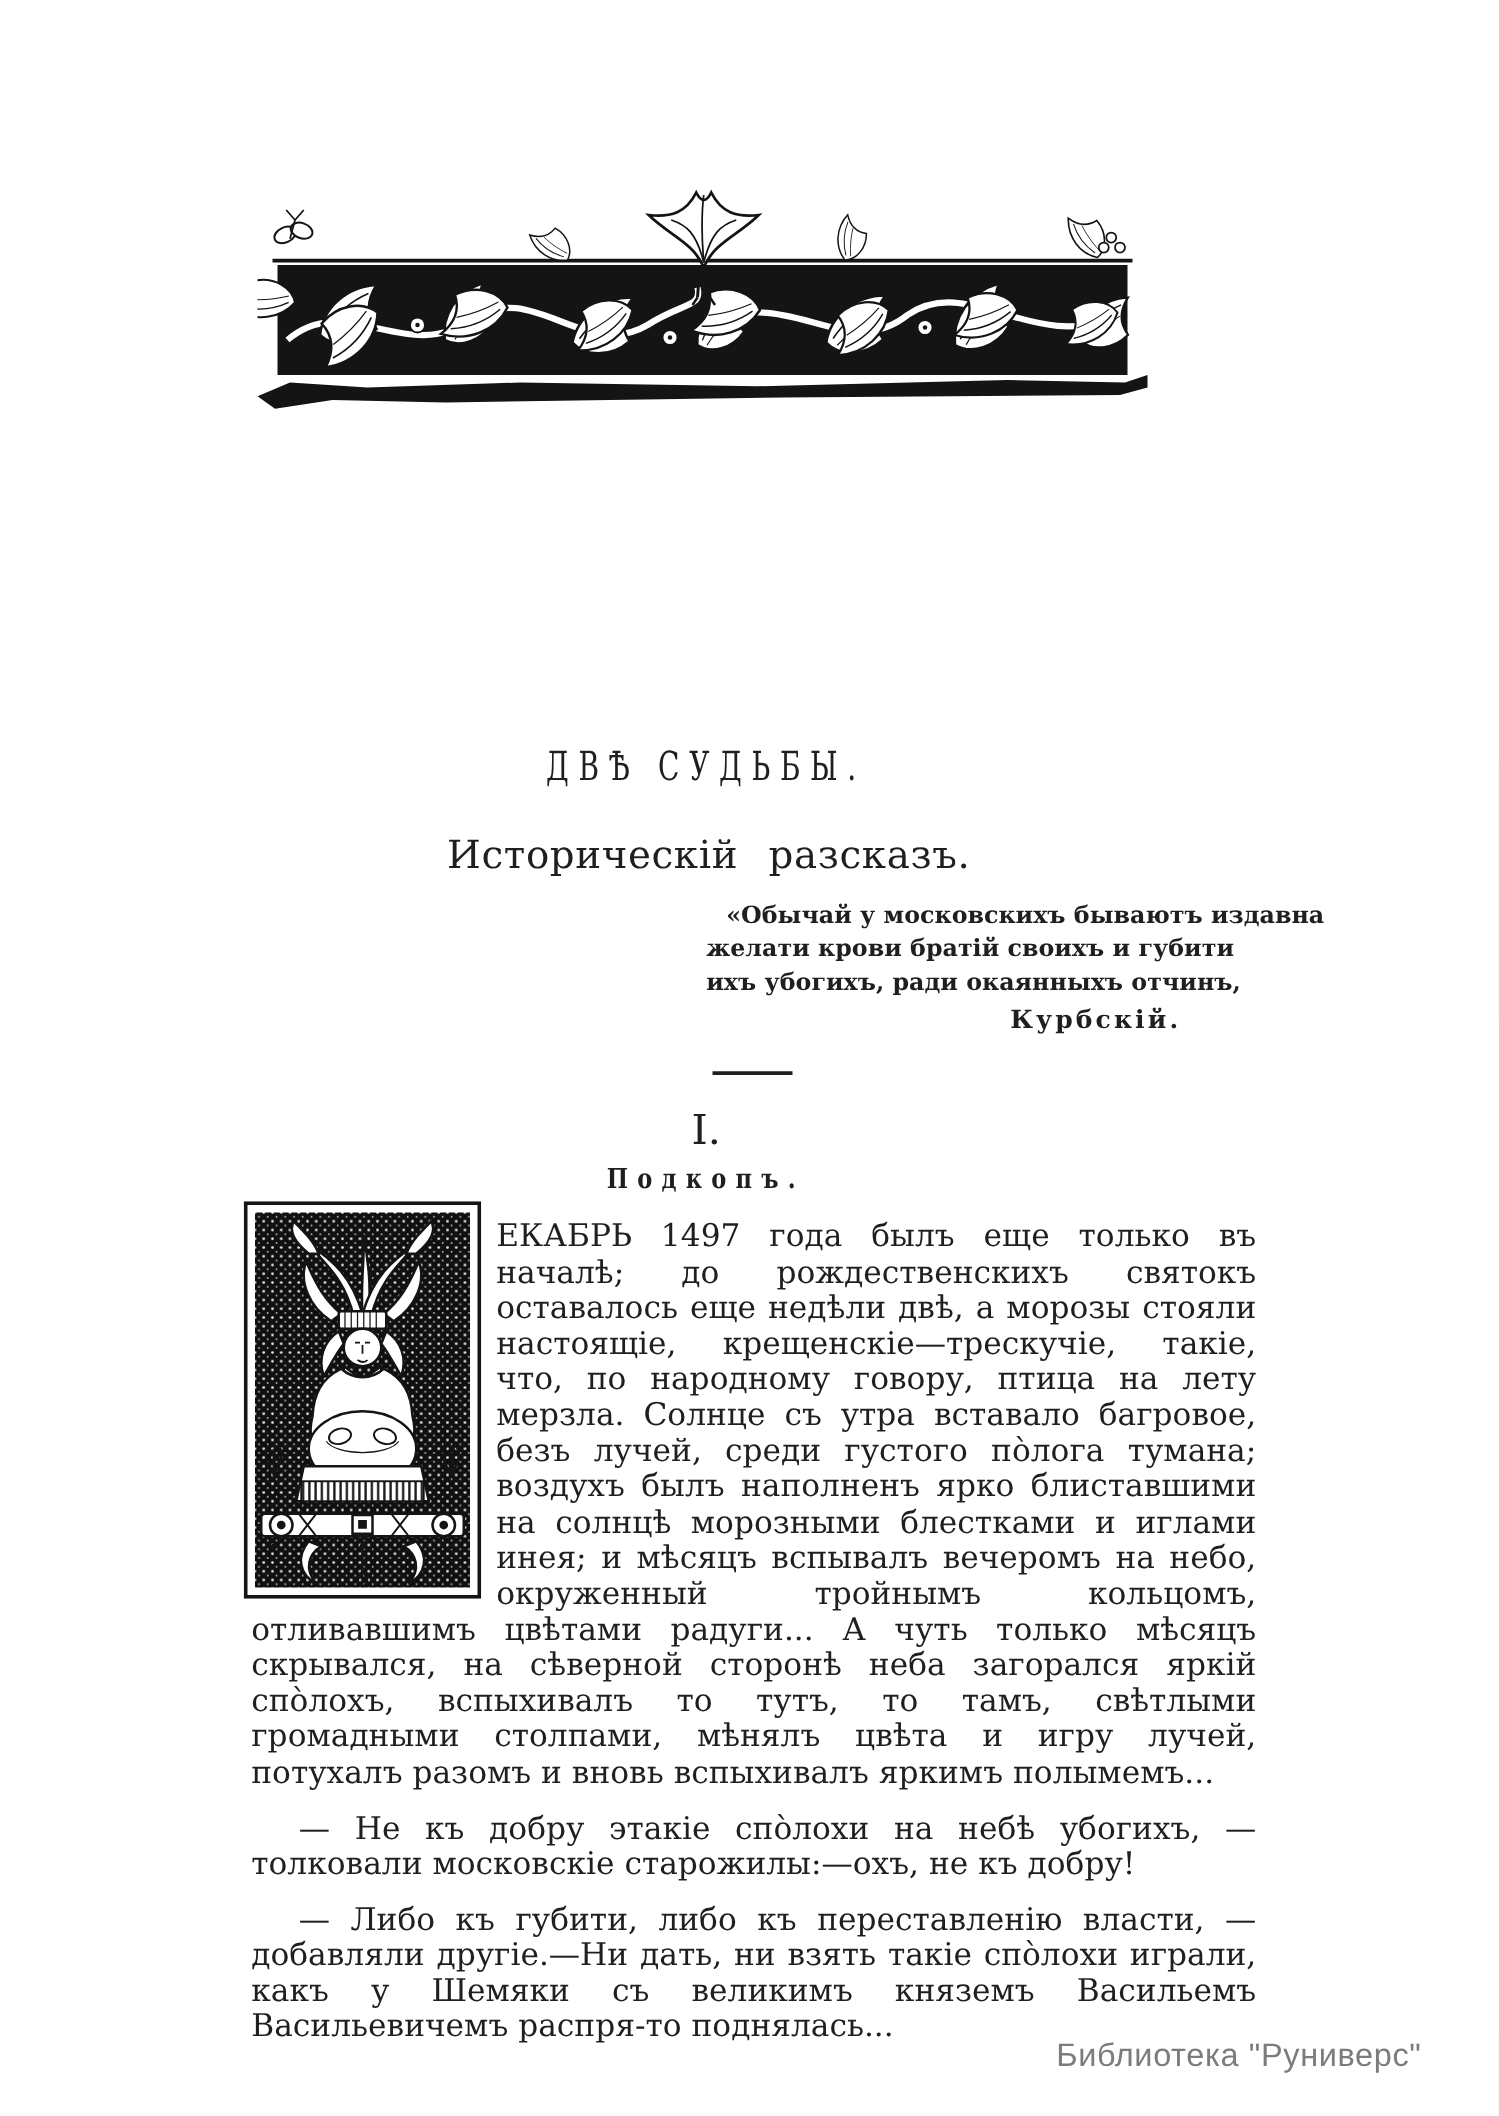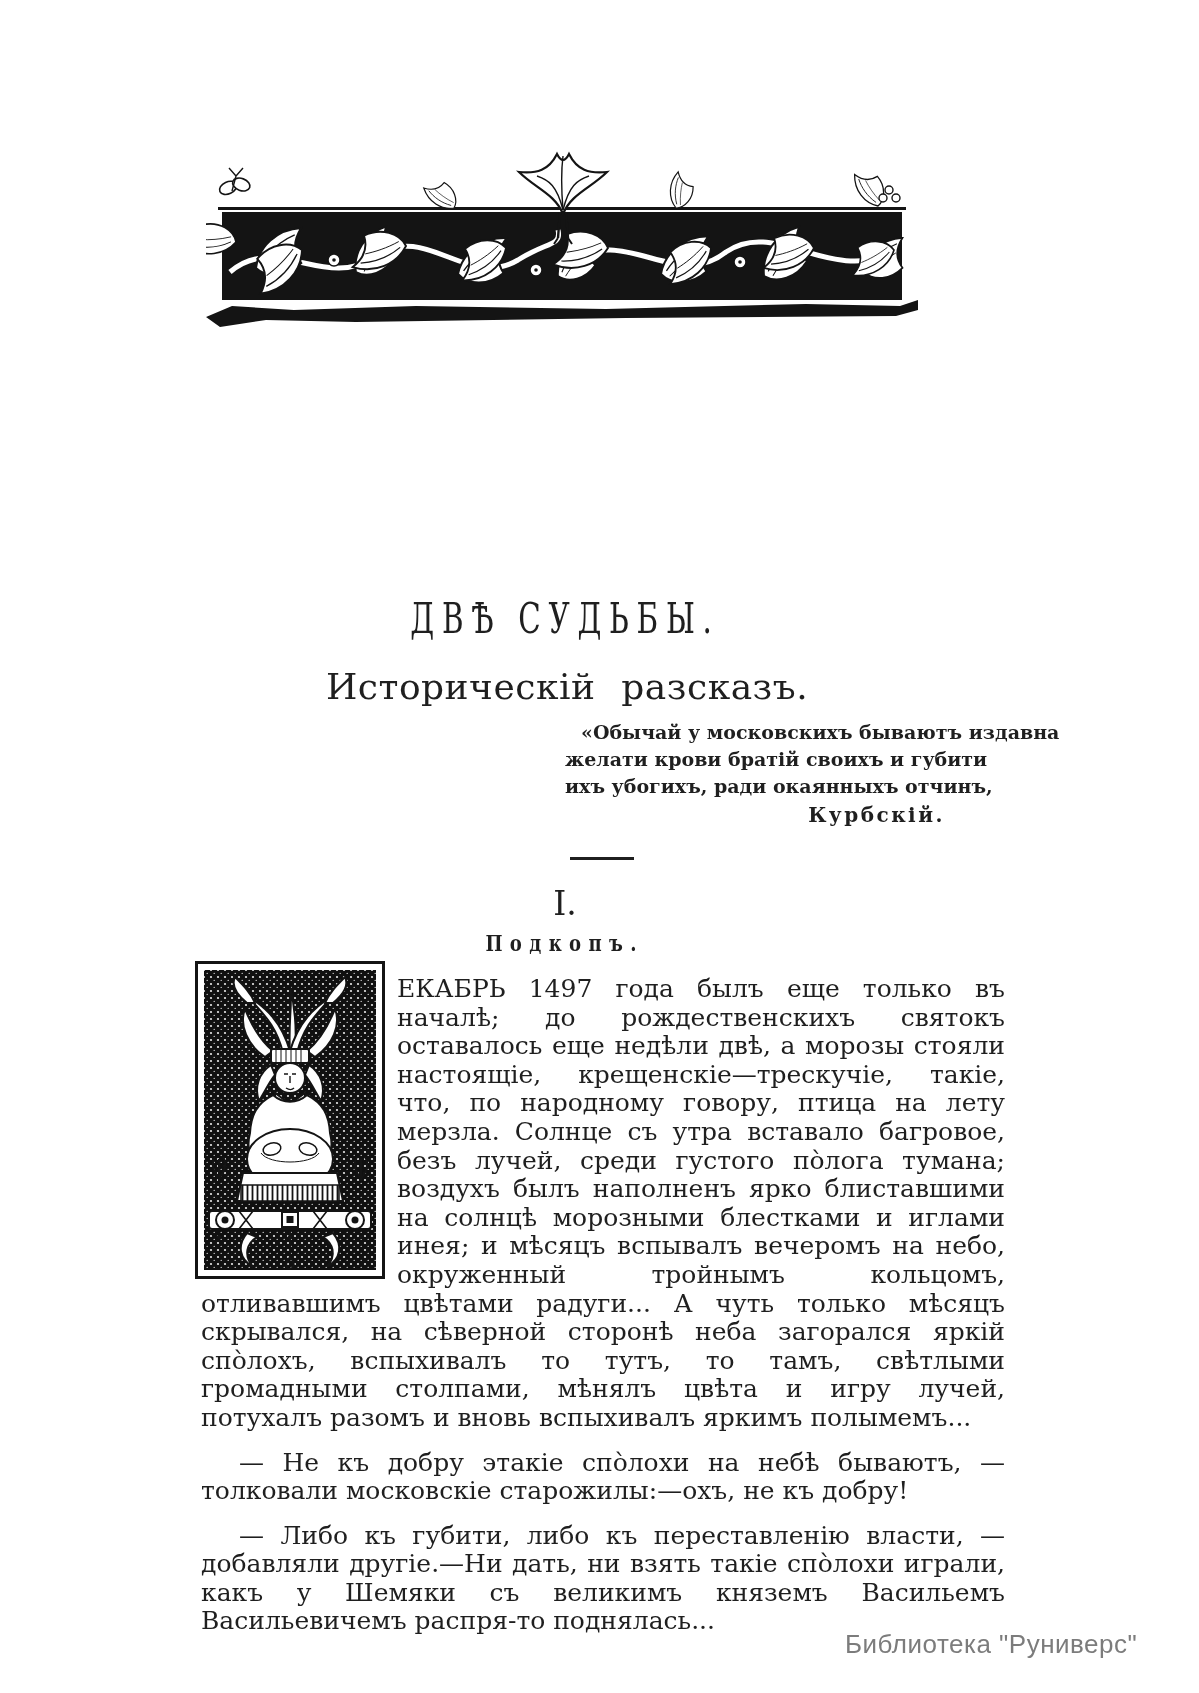--- a/index.html
+++ b/index.html
@@ -9,23 +9,23 @@
     margin:0 auto;
     background:#ffffff;
     overflow:hidden;
     font-family:"DejaVu Serif","Liberation Serif",serif;
     color:#1f1f1f;
   }
   
   .ornament{position:absolute;left:206px;top:150px;width:714px;height:182px;}
   .ornament svg{display:block;width:100%;height:100%;}
   
-  .title{position:absolute;top:594px;left:0;width:1130px;text-align:center;margin:0;font-weight:normal;font-size:42px;}
+  .title{position:absolute;top:594px;left:0;width:1130px;text-align:center;margin:0;font-weight:normal;font-size:32px;}
   .title .squeeze{display:inline-block;transform:scaleX(0.70);transform-origin:center;letter-spacing:11px;white-space:nowrap;}
-  .subtitle{position:absolute;top:666px;left:0;width:1134px;text-align:center;margin:0;font-weight:normal;font-size:36px;word-spacing:14px;letter-spacing:0.5px;}
+  .subtitle{position:absolute;top:666px;left:0;width:1134px;text-align:center;margin:0;font-weight:normal;font-size:31px;word-spacing:14px;letter-spacing:0.5px;}
   
   .epigraph{position:absolute;left:565px;top:719px;width:386px;font-size:19px;line-height:27px;font-weight:bold;}
   .ep-line{white-space:nowrap;}
   .epigraph .ep-line:first-child{text-indent:16px;}
   .ep-attrib{text-align:right;padding-right:6px;margin-top:2px;letter-spacing:2.5px;font-size:20px;font-weight:bold;}
   
   .divider{position:absolute;left:570px;top:857px;width:64px;height:3px;background:#1f1f1f;}
   .chapnum{position:absolute;top:884px;left:0;width:1130px;text-align:center;font-size:33px;}
   .chaptitle{position:absolute;top:930px;left:0;width:1130px;text-align:center;font-size:22px;font-weight:bold;margin:0;}
   .chaptitle .squeeze{display:inline-block;transform:scaleX(0.82);transform-origin:center;letter-spacing:9px;white-space:nowrap;}
@@ -199,19 +199,19 @@
         </g>
 
         <g fill="#ffffff" stroke="#141414" stroke-width="2">
           <path d="M52 272 C42 284 44 298 58 306 C48 294 52 282 62 276 Z"></path>
           <path d="M138 272 C148 284 146 298 132 306 C142 294 138 282 128 276 Z"></path>
           <path d="M95 270 V296 M95 296 C90 302 90 306 95 308 C100 306 100 302 95 296" fill="none" stroke-width="1.8"></path>
         </g>
       </svg>
     </div>
     <p class="para">ЕКАБРЬ 1497 года былъ еще только въ началѣ; до рождественскихъ святокъ оставалось еще не­дѣли двѣ, а морозы стояли настоящіе, крещен­скіе—трескучіе, такіе, что, по народному говору, птица на лету мерзла. Солнце съ утра вставало багровое, безъ лучей, среди густого по̀лога ту­мана; воздухъ былъ наполненъ ярко блиставшими на солнцѣ морозными блестками и иглами инея; и мѣсяцъ вспывалъ вечеромъ на небо, окружен­ный тройнымъ кольцомъ, отливавшимъ цвѣтами радуги... А чуть только мѣсяцъ скрывался, на сѣверной сторонѣ неба загорался яркій спо̀лохъ, вспыхивалъ то тутъ, то тамъ, свѣтлыми громадными столпами, мѣнялъ цвѣта и игру лучей, потухалъ разомъ и вновь вспыхивалъ яркимъ полымемъ...</p>
-    <p class="para indent">— Не къ добру этакіе спо̀лохи на небѣ бываютъ, — толковали московскіе старожилы:—охъ, не къ добру!</p>
+    <p class="para indent">— Не къ добру этакіе спо̀лохи на небѣ убогихъ, — толковали московскіе старожилы:—охъ, не къ добру!</p>
     <p class="para indent">— Либо къ губити, либо къ переставленію власти, — добавляли другіе.—Ни дать, ни взять такіе спо̀лохи играли, какъ у Шемяки съ великимъ княземъ Васильемъ Васильевичемъ распря-то поднялась...</p>
   </div>
 
   <div class="watermark">Библиотека "Руниверс"</div>
 
 </div>
 
 </body></html>

